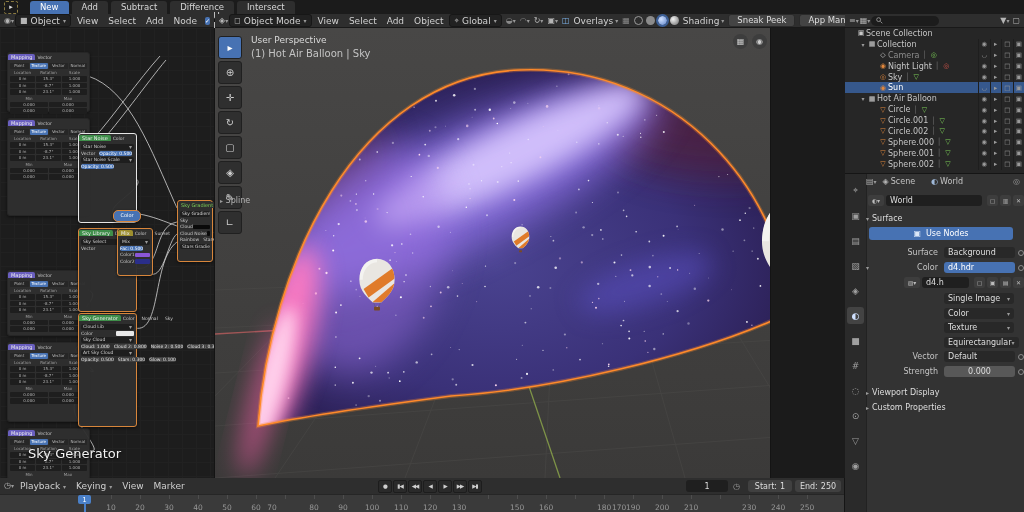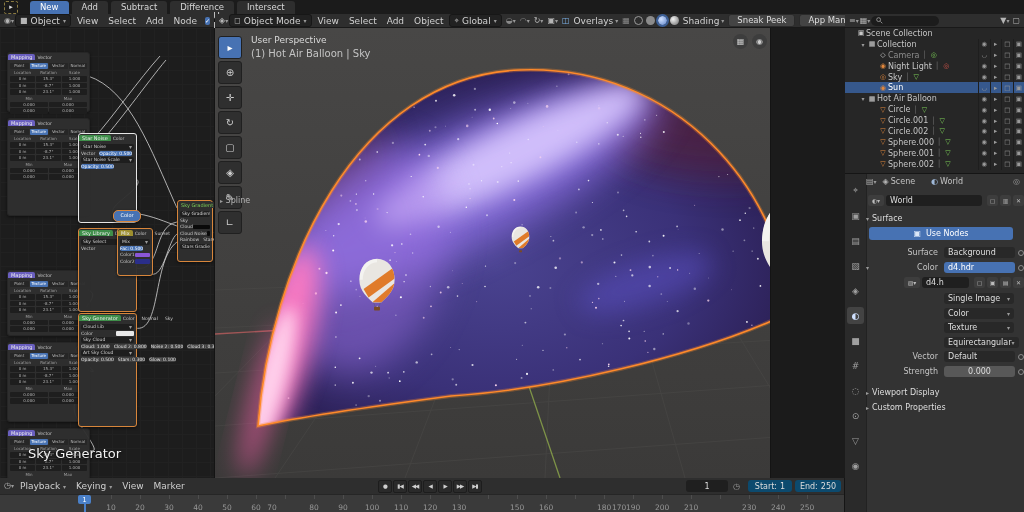--- a/index.html
+++ b/index.html
@@ -88,21 +88,21 @@
   .psec .tri{color:#9a9a9a;font-size:6px;margin-right:3px;}
   .smallbtn{width:11px;height:11px;background:#3d3d3d;border-radius:2px;margin-left:2px;font-size:6px;color:#bbb;display:flex;align-items:center;justify-content:center;flex:none;}
   
   #timeline{left:0;top:478px;width:845px;height:34px;background:#2e2e2e;border-right:1px solid #151515;}
   #tl-header{height:16px;display:flex;align-items:center;gap:1px;padding:0 4px;font-size:9px;position:relative;}
   #tl-ruler{position:relative;height:18px;background:#3a3a3a;border-top:1px solid #262626;}
   .tick{position:absolute;top:8px;font-size:7.5px;color:#969696;transform:translateX(-50%);}
   .tickline{position:absolute;top:0;width:1px;height:4px;background:#4e4e4e;}
   .transport{position:absolute;left:378px;display:flex;gap:1px;}
   .tpb{width:12px;height:11px;background:#2a2a2a;border:1px solid #1d1d1d;border-radius:2px;color:#cfcfcf;font-size:5.5px;display:flex;align-items:center;justify-content:center;letter-spacing:-1px;}
-  .tlfield{position:absolute;height:12px;background:#0c4a6e;border-radius:3px;font-size:8px;color:#ddd;display:flex;align-items:center;justify-content:center;gap:3px;}
+  .tlfield{position:absolute;height:12px;background:#404040;border-radius:3px;font-size:8px;color:#ddd;display:flex;align-items:center;justify-content:center;gap:3px;}
   #playhead{position:absolute;left:84px;top:0;width:2px;height:18px;background:#4a80c8;}
   #playhead-chip{position:absolute;left:78px;top:0;width:13px;height:9px;background:#4a80c8;border-radius:2px;color:#fff;font-size:7px;display:flex;align-items:center;justify-content:center;}
 </style>
 </head>
 <body>
 
 <div id="app">
 
   <div id="topbar" class="area" style="left:0;top:0;width:1024px;height:14px;">
     <span id="tool-cursor">▸</span>

